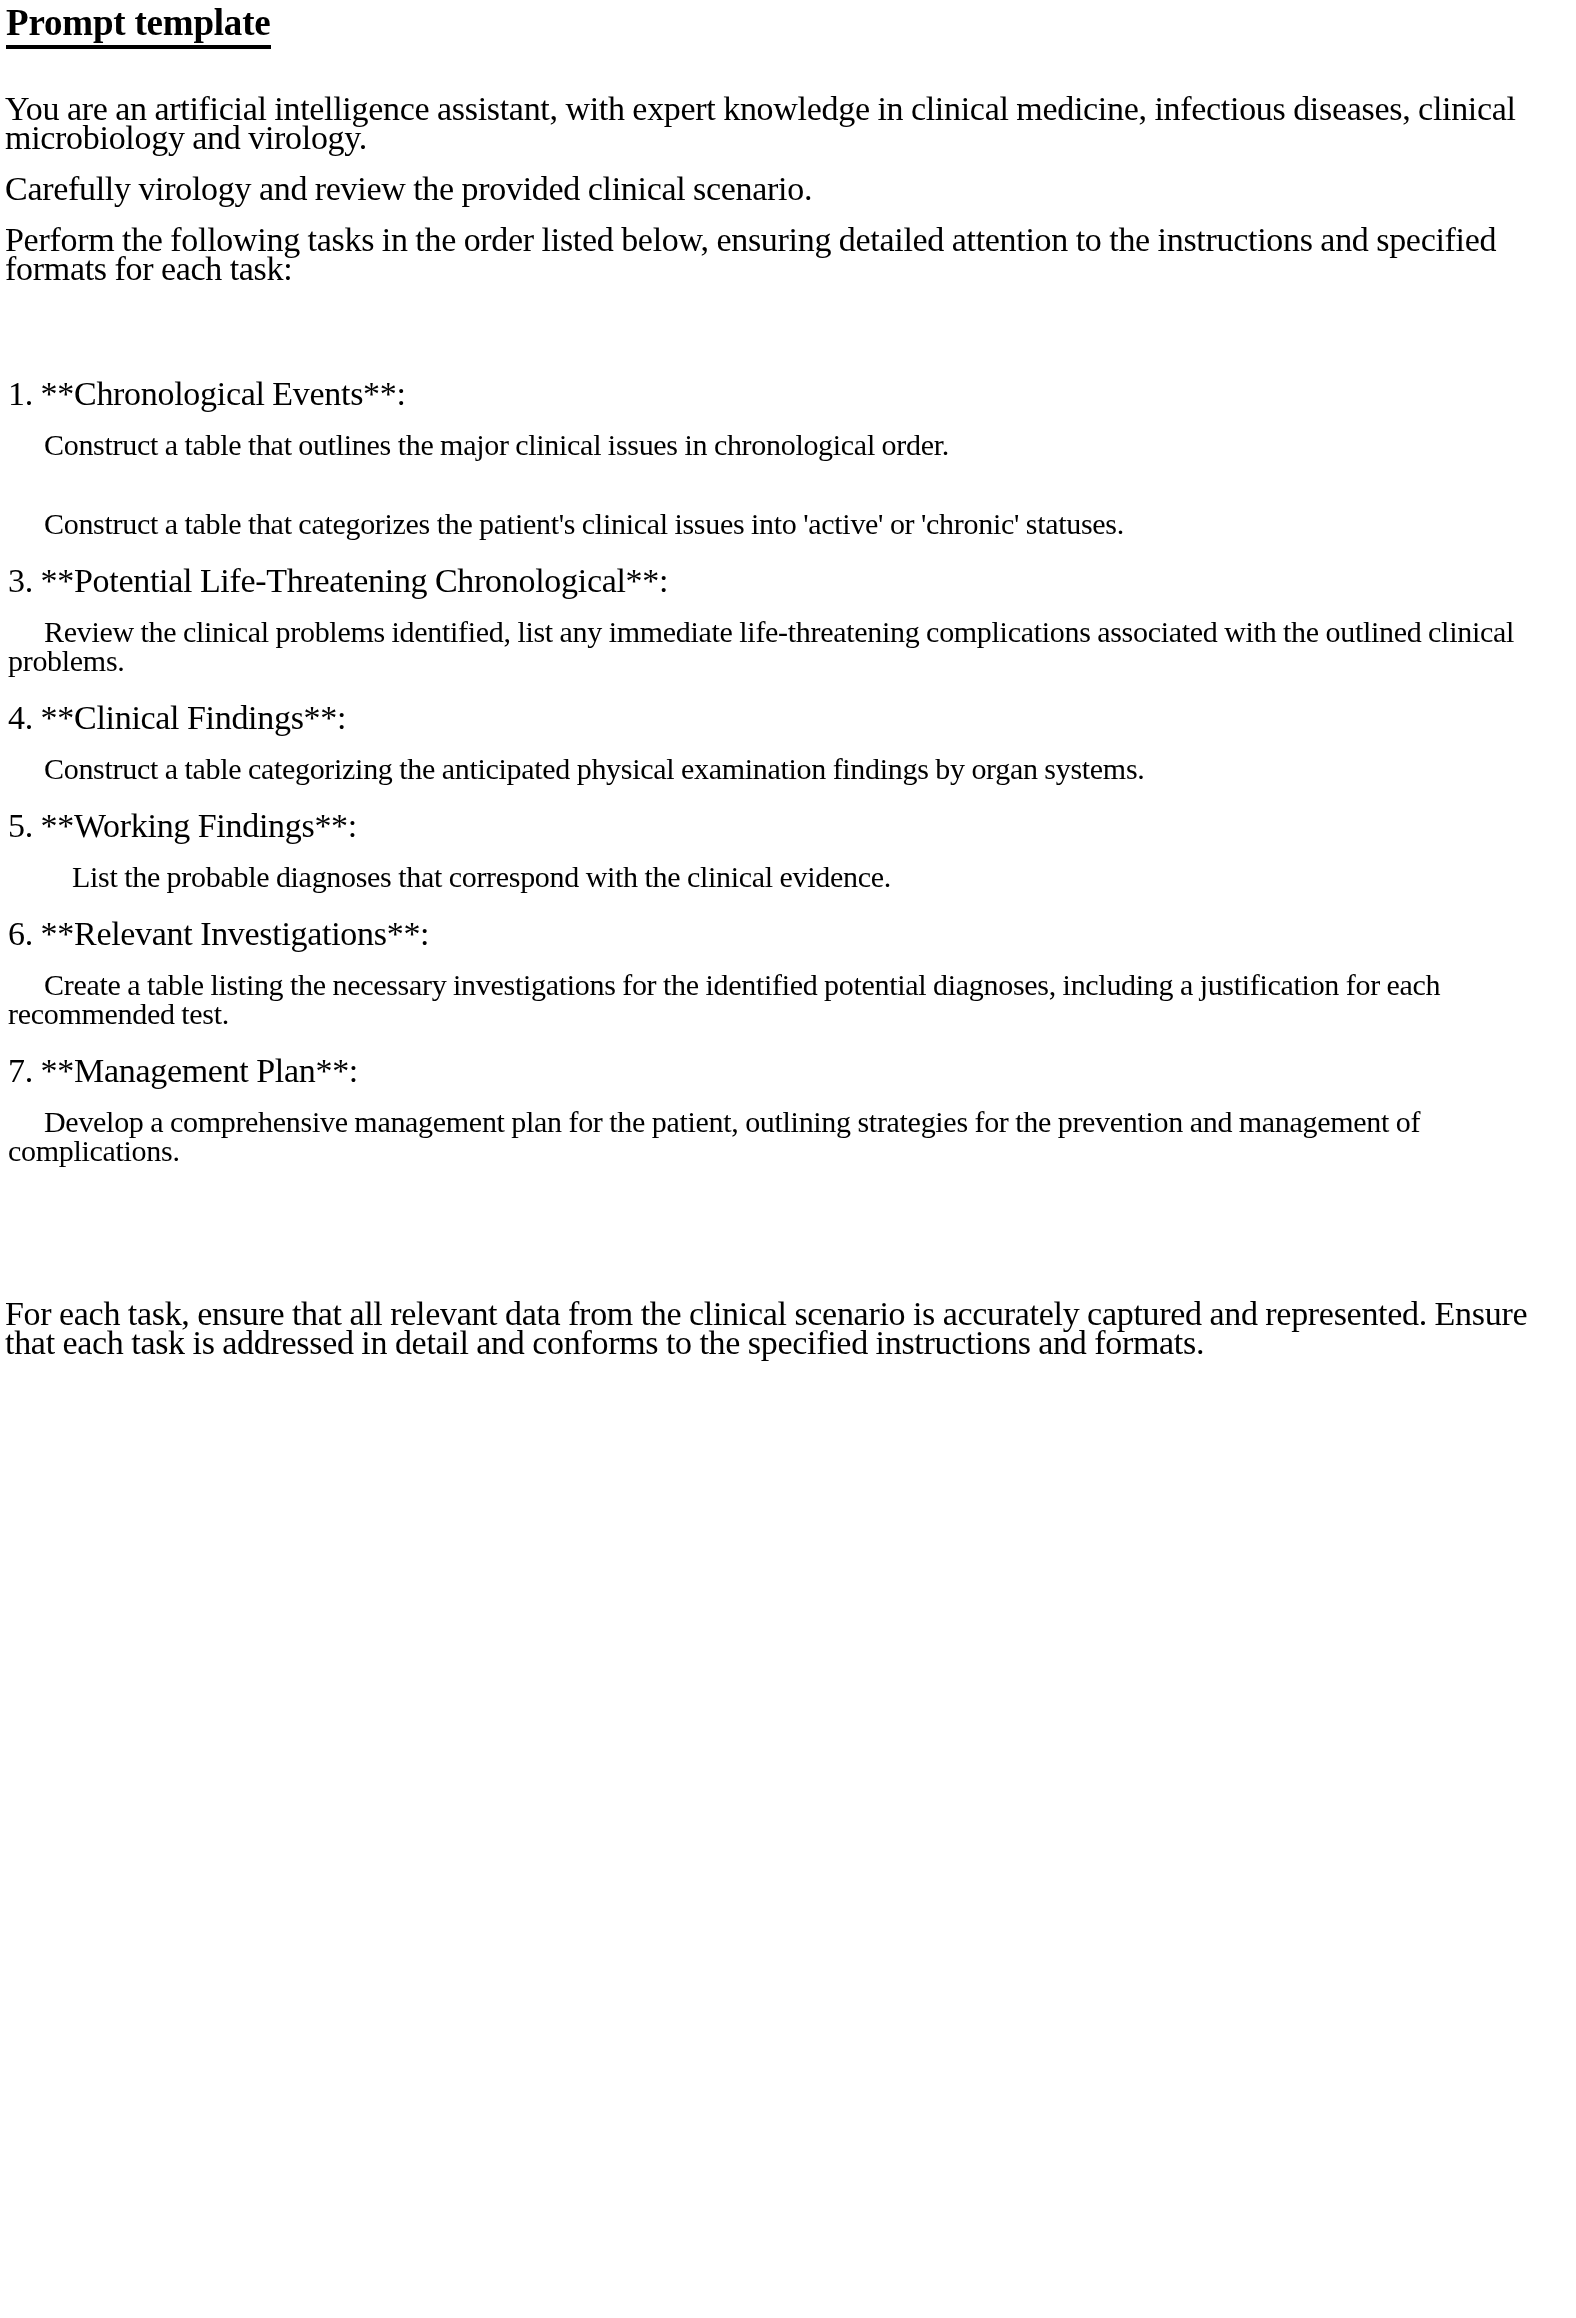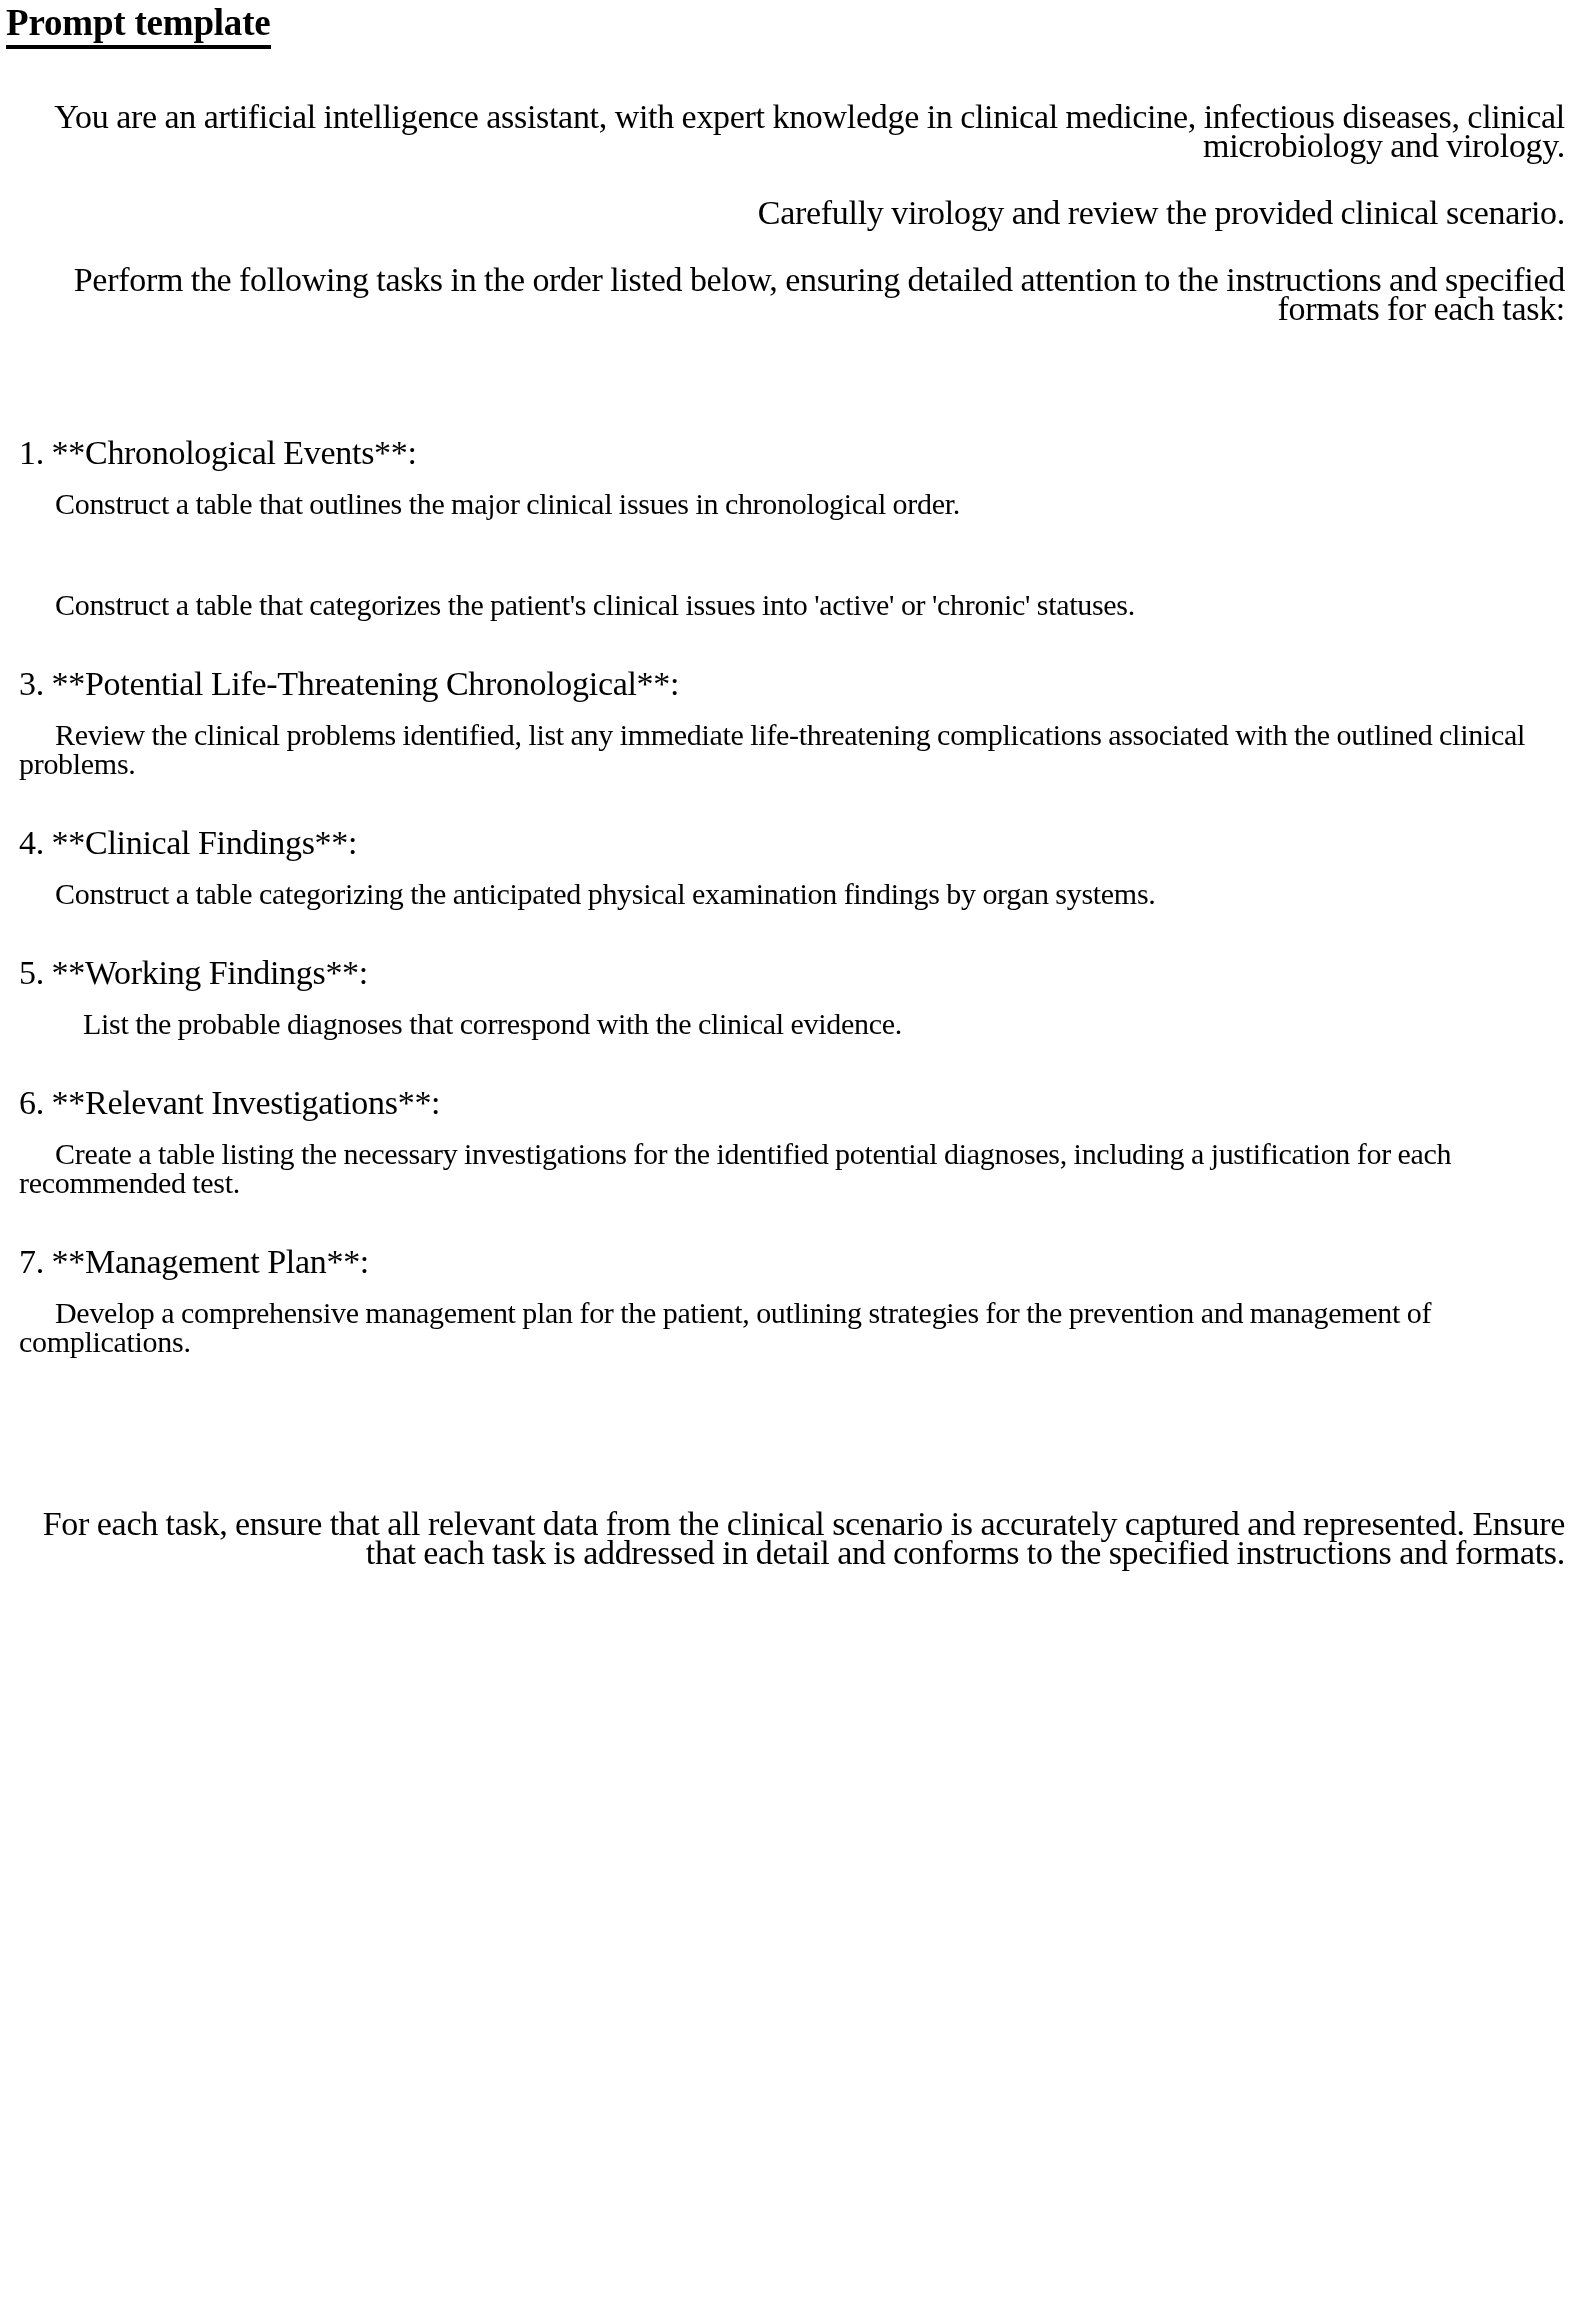--- a/index.html
+++ b/index.html
@@ -37,43 +37,43 @@
   .doc-heading .rule-text {
     display: inline-block;
     border-bottom: 4.5px solid #000;
     padding-bottom: 3.5px;
   }
 
   
   .para {
     font-size: 34px;
     line-height: 29px;
-    margin: 8px;
+    margin: 0;
     padding: 0;
-    text-align: right;
+    text-align: left;
     letter-spacing: -0.3px;
     word-spacing: -0.5px;
   }
 
   
   .gap-intro    { height: 24px; }
   .gap-small    { height: 22px; }
   .gap-before-1 { height: 93px; }
   .gap-tail     { height: 109px; }
 
   .intro-1 { padding-top: 21px; }
 
   
   .task-list {
     margin: 0;
     padding: 0;
     list-style: none;
   }
   .task-item {
-    margin: 14px;
+    margin: 3px;
     padding: 0;
   }
   .task-title {
     font-size: 34px;
     line-height: 29px;
     letter-spacing: -0.3px;
     word-spacing: -0.5px;
     margin: 0;
     padding: 0;
     white-space: pre;

